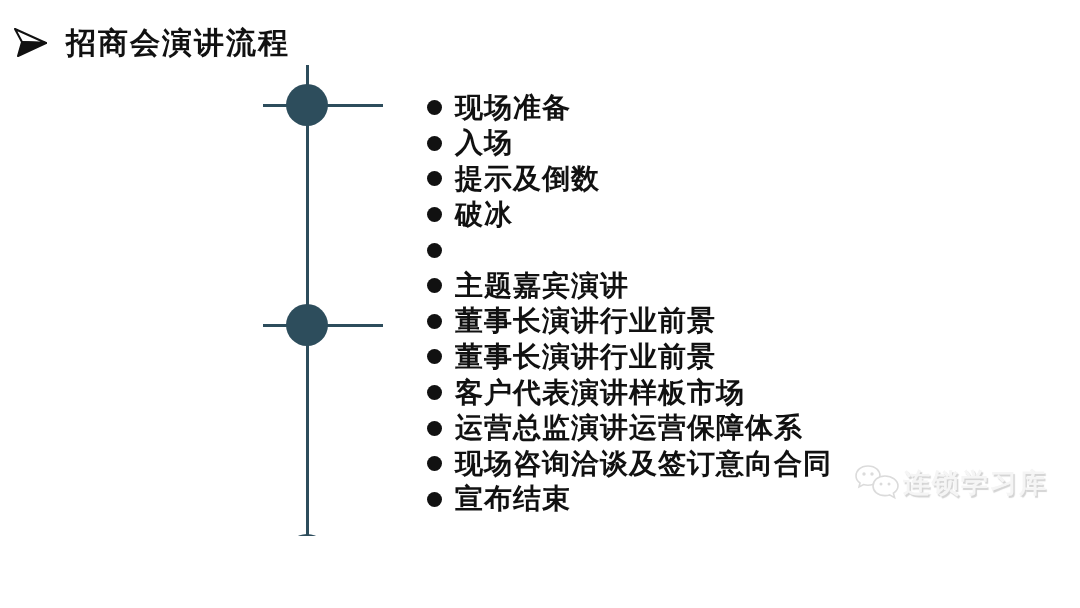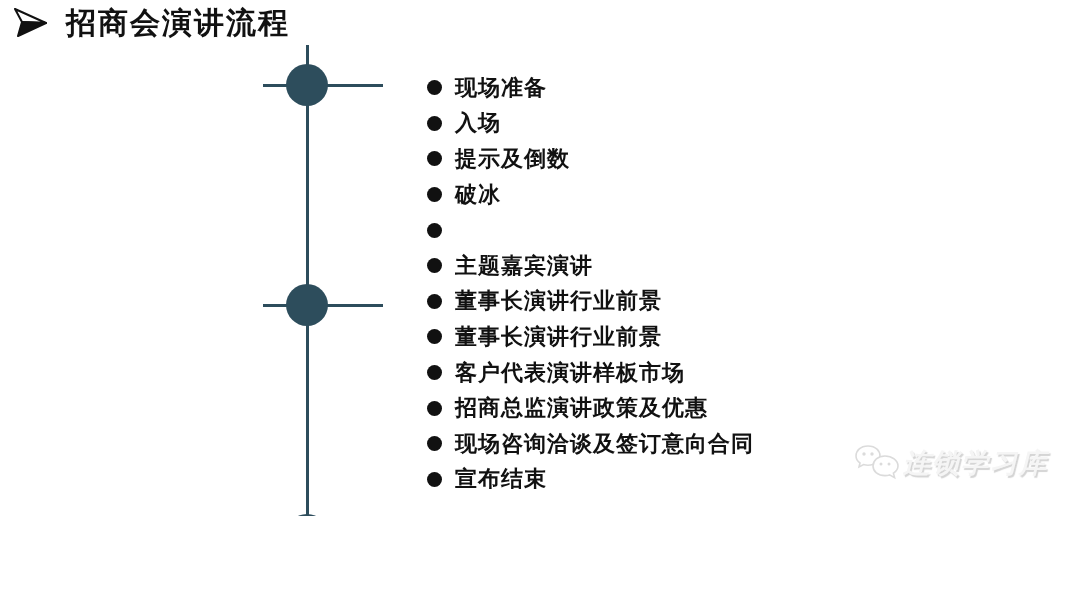--- a/index.html
+++ b/index.html
@@ -7,20 +7,21 @@
     padding: 0;
     background: #ffffff;
     font-family: "DejaVu Sans", "Liberation Sans", sans-serif;
   }
   .slide {
     position: relative;
     width: 1080px;
     height: 516px;
     background: #ffffff;
     overflow: hidden;
+    margin-top: 20px;
   }
 
   
   .title-row {
     position: absolute;
     top: 6px;
     left: 12px;
     display: flex;
     align-items: center;
     gap: 16px;
@@ -80,38 +81,37 @@
   }
   .agenda-bullet {
     width: 15px;
     height: 15px;
     border-radius: 50%;
     background: #111111;
     flex: 0 0 auto;
     margin-right: 13px;
   }
   .agenda-text {
-    font-size: 22px;
+    font-size: 28px;
     font-weight: bold;
     color: #111111;
     letter-spacing: 1px;
     white-space: nowrap;
     text-align: center;
   }
 
   
   .watermark {
     position: absolute;
     right: 32px;
     bottom: 30px;
     display: flex;
     align-items: center;
     gap: 3px;
     opacity: 0.9;
-    font-style: italic;
   }
   .watermark-icon { width: 46px; height: 46px; }
   .watermark-text {
     font-size: 27px;
     font-weight: bold;
     letter-spacing: 2px;
     color: #f4f4f4;
     text-shadow: 1.5px 1.5px 1px #cfcfcf, -0.5px -0.5px 0 #ffffff;
     white-space: nowrap;
   }
@@ -170,21 +170,21 @@
     <div class="agenda-item">
       <span class="agenda-bullet"></span>
       <span class="agenda-text">董事长演讲行业前景</span>
     </div>
     <div class="agenda-item">
       <span class="agenda-bullet"></span>
       <span class="agenda-text">客户代表演讲样板市场</span>
     </div>
     <div class="agenda-item">
       <span class="agenda-bullet"></span>
-      <span class="agenda-text">招商总监演讲政策及优惠</span>
+      <span class="agenda-text">运营总监演讲运营保障体系</span>
     </div>
     <div class="agenda-item">
       <span class="agenda-bullet"></span>
       <span class="agenda-text">现场咨询洽谈及签订意向合同</span>
     </div>
     <div class="agenda-item">
       <span class="agenda-bullet"></span>
       <span class="agenda-text">宣布结束</span>
     </div>
   </div>

